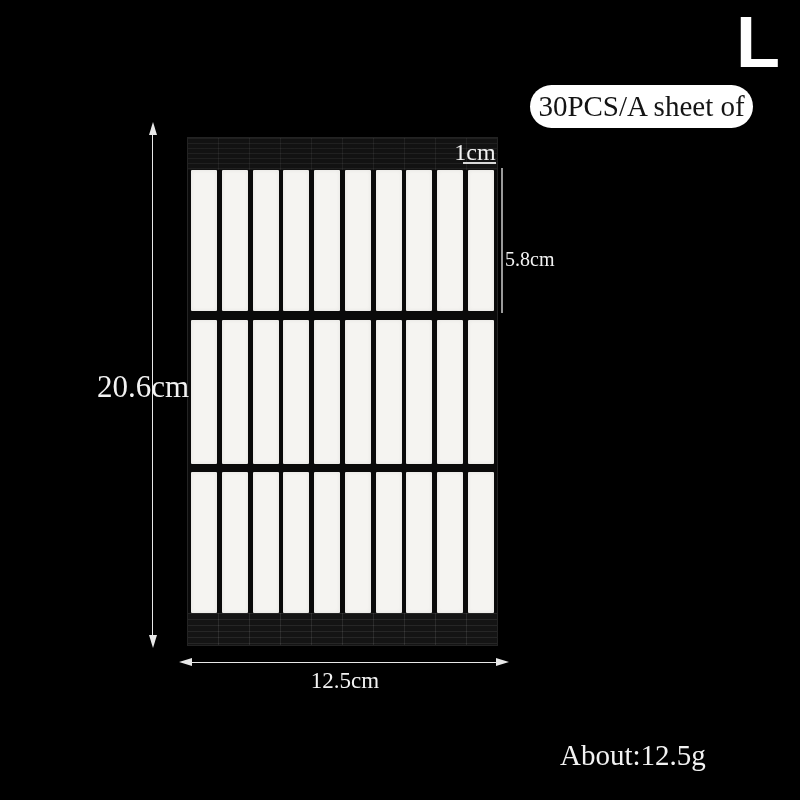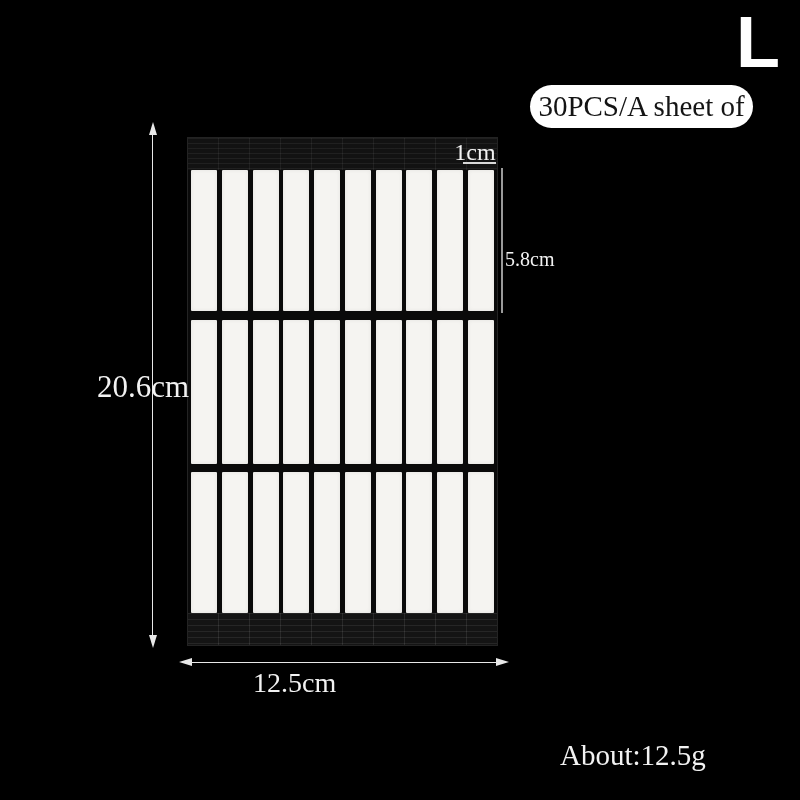--- a/index.html
+++ b/index.html
@@ -77,21 +77,21 @@
   .v-dim .vline{position:absolute;left:3px;top:10px;bottom:10px;width:1px;background:var(--arrow);}
   .tri{position:absolute;width:0;height:0;}
   .tri-up{left:0;top:0;border-left:4px solid transparent;border-right:4px solid transparent;border-bottom:13px solid var(--arrow);}
   .tri-down{left:0;bottom:0;border-left:4px solid transparent;border-right:4px solid transparent;border-top:13px solid var(--arrow);}
   .sheet-height-label{position:absolute;left:54px;top:371px;width:106px;text-align:center;font-size:31px;line-height:1.05;white-space:nowrap;margin-left:36px;}
   
   .h-dim{position:absolute;left:179px;top:658px;width:330px;height:9px;}
   .h-dim .hline{position:absolute;left:10px;right:10px;top:4px;height:1px;background:var(--arrow);}
   .tri-left{left:0;top:0;border-top:4px solid transparent;border-bottom:4px solid transparent;border-right:13px solid var(--arrow);}
   .tri-right{right:0;top:0;border-top:4px solid transparent;border-bottom:4px solid transparent;border-left:13px solid var(--arrow);}
-  .sheet-width-label{position:absolute;left:253px;top:668px;width:184px;font-size:28px;line-height:1.1;white-space:nowrap;}
+  .sheet-width-label{position:absolute;left:253px;top:668px;width:184px;text-align:center;font-size:23px;line-height:1.1;white-space:nowrap;}
   
   .weight-label{position:absolute;left:560px;top:740px;font-size:29px;line-height:1.1;white-space:nowrap;}
 </style>
 </head>
 <body>
 
 <div class="stage">
 
   <div class="size-letter">L</div>
 

